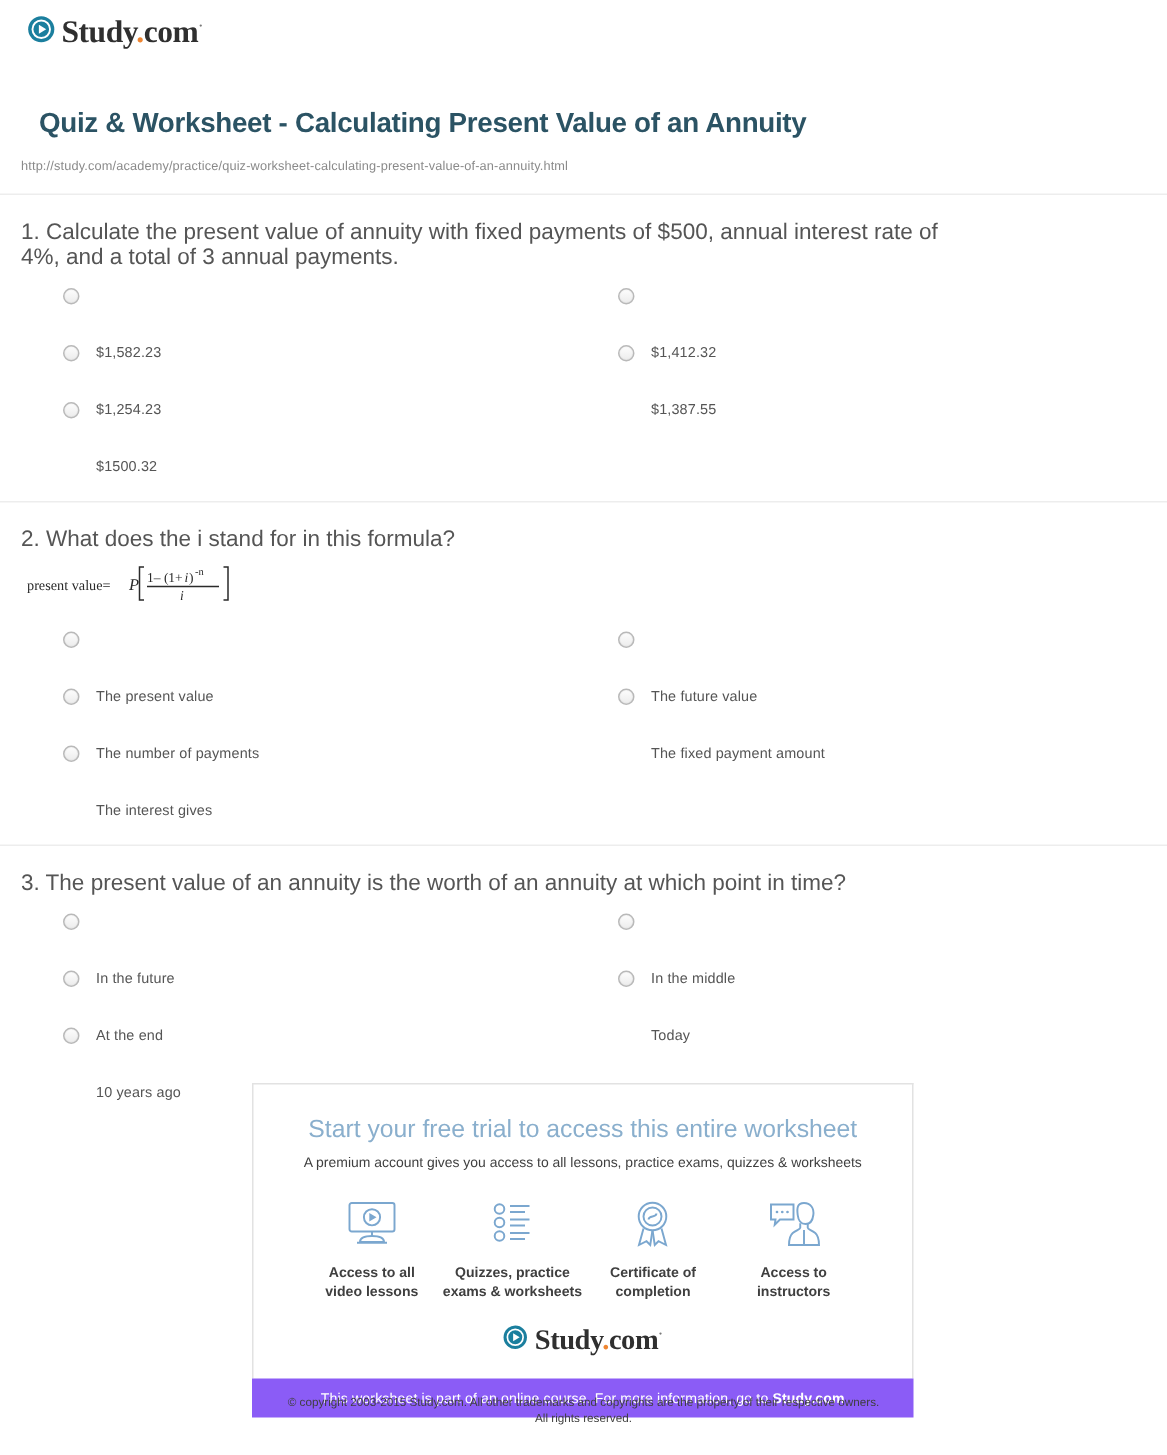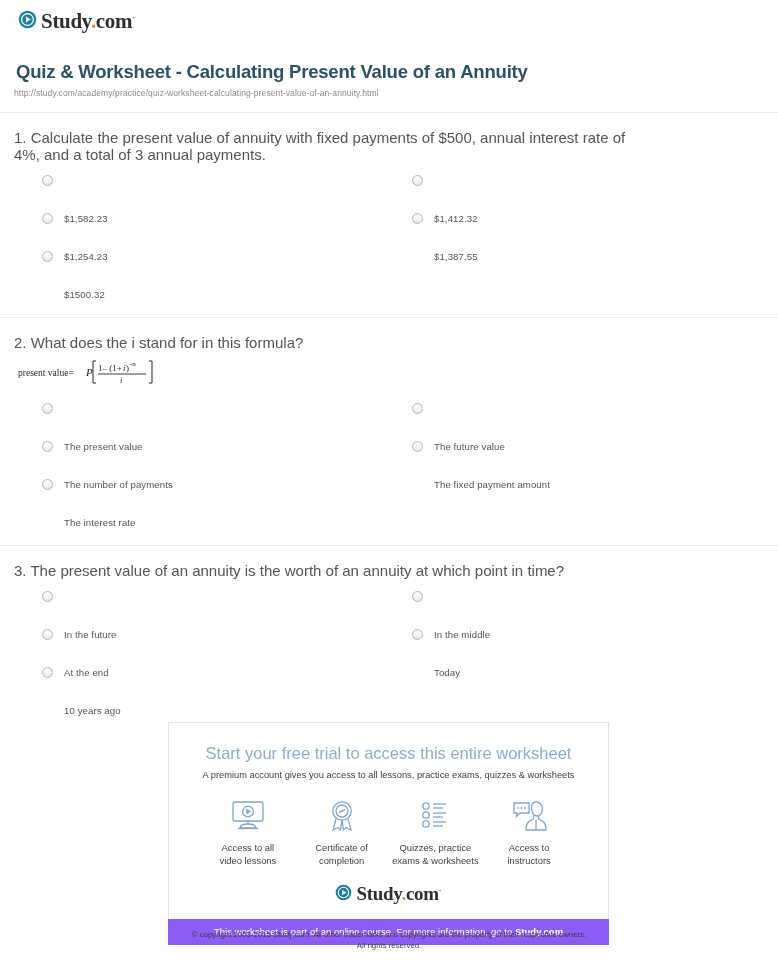--- a/index.html
+++ b/index.html
@@ -39,21 +39,21 @@
   .logo-tm { font-size: 9px; vertical-align: super; color: #7a7a7a; }
 
   .title-block {
     padding: 14px 18px 0 14px;
   }
   h1.doc-title {
     font-size: 18.5px;
     line-height: 23px;
     font-weight: bold;
     color: #2b5364;
-    margin: 2px;
+    margin: 12px;
     letter-spacing: -0.2px;
     max-width: 540px;
     font-family: "Liberation Sans", sans-serif;
   }
   .doc-url {
     font-size: 8.5px;
     color: #8a8a8a;
     margin-top: 5px;
     letter-spacing: 0.1px;
   }
@@ -150,20 +150,21 @@
     height: 38px;
     display: flex;
     align-items: center;
     justify-content: center;
   }
   .feature-label {
     margin-top: 7px;
     font-size: 9.4px;
     line-height: 12.5px;
     color: #3f3f3f;
+    font-weight: bold;
   }
   .promo-logo {
     margin-top: 16px;
     display: flex;
     justify-content: center;
     align-items: center;
   }
   .promo-logo .logo-text { font-size: 19px; }
 
   .promo-bar {
@@ -262,21 +263,21 @@
       <div class="answer">
         <span class="radio"></span>
         <span class="answer-label">The present value</span>
       </div>
       <div class="answer">
         <span class="radio"></span>
         <span class="answer-label">The number of payments</span>
       </div>
       <div class="answer">
         <span class="radio"></span>
-        <span class="answer-label">The interest rate</span>
+        <span class="answer-label">The interest gives</span>
       </div>
       <div class="answer">
         <span class="radio"></span>
         <span class="answer-label">The future value</span>
       </div>
       <div class="answer">
         <span class="radio"></span>
         <span class="answer-label">The fixed payment amount</span>
       </div>
       <div class="answer"></div>
@@ -327,36 +328,20 @@
               <circle cx="20" cy="12.5" r="5.4"></circle>
               <polygon points="18.2,9.6 23,12.5 18.2,15.4" fill="#7ba7cf" stroke="none"></polygon>
               <path d="M20 22 L20 25"></path>
               <path d="M12 29 C12 26.5 15 25 20 25 C25 25 28 26.5 28 29 Z"></path>
               <path d="M10 29.5 L30 29.5"></path>
             </svg>
           </div>
           <div class="feature-label">
             <span>Access to all</span><br>
             <span>video lessons</span>
-          </div>
-        </div>
-
-        <div class="feature">
-          <div class="feature-icon">
-            <svg width="40" height="34" viewBox="0 0 40 34" fill="none" stroke="#7ba7cf" stroke-width="1.3">
-              <circle cx="20" cy="12" r="9.2"></circle>
-              <circle cx="20" cy="12" r="6"></circle>
-              <path d="M17.4 14 C17.4 11 22.6 13 22.6 10"></path>
-              <path d="M14 20 L11 31 L16 28.5 L18.5 31 L20 21"></path>
-              <path d="M26 20 L29 31 L24 28.5 L21.5 31 L20 21"></path>
-            </svg>
-          </div>
-          <div class="feature-label">
-            <span>Certificate of</span><br>
-            <span>completion</span>
           </div>
         </div>
 
         <div class="feature">
           <div class="feature-icon">
             <svg width="40" height="34" viewBox="0 0 40 34" fill="none" stroke="#7ba7cf" stroke-width="1.3">
               <circle cx="11" cy="7" r="3.2"></circle>
               <circle cx="11" cy="16" r="3.2"></circle>
               <circle cx="11" cy="25" r="3.2"></circle>
               <path d="M18 5 L31 5"></path>
@@ -369,20 +354,36 @@
           </div>
           <div class="feature-label">
             <span>Quizzes, practice</span><br>
             <span>exams &amp; worksheets</span>
           </div>
         </div>
 
         <div class="feature">
           <div class="feature-icon">
             <svg width="40" height="34" viewBox="0 0 40 34" fill="none" stroke="#7ba7cf" stroke-width="1.3">
+              <circle cx="20" cy="12" r="9.2"></circle>
+              <circle cx="20" cy="12" r="6"></circle>
+              <path d="M17.4 14 C17.4 11 22.6 13 22.6 10"></path>
+              <path d="M14 20 L11 31 L16 28.5 L18.5 31 L20 21"></path>
+              <path d="M26 20 L29 31 L24 28.5 L21.5 31 L20 21"></path>
+            </svg>
+          </div>
+          <div class="feature-label">
+            <span>Certificate of</span><br>
+            <span>completion</span>
+          </div>
+        </div>
+
+        <div class="feature">
+          <div class="feature-icon">
+            <svg width="40" height="34" viewBox="0 0 40 34" fill="none" stroke="#7ba7cf" stroke-width="1.3">
               <path d="M5 4 L20 4 L20 14 L11 14 L7.5 17.5 L8 14 L5 14 Z"></path>
               <circle cx="9" cy="9" r="0.9" fill="#7ba7cf" stroke="none"></circle>
               <circle cx="12.5" cy="9" r="0.9" fill="#7ba7cf" stroke="none"></circle>
               <circle cx="16" cy="9" r="0.9" fill="#7ba7cf" stroke="none"></circle>
               <path d="M27 3 C31.5 3 33.8 6.5 33.2 11 C32.8 14.5 31 17 28 17 C25 17 23.2 14.5 22.8 11 C22.2 6.5 22.5 3 27 3 Z"></path>
               <path d="M24.5 16.5 L24.5 19.5 C24.5 20.5 22 21 19.5 23 C17.5 24.8 17 27.5 17 31 L37 31 C37 27.5 36.5 24.8 34.5 23 C32 21 29.5 20.5 29.5 19.5 L29.5 16.5"></path>
               <path d="M27 21 L27 31"></path>
             </svg>
           </div>
           <div class="feature-label">

